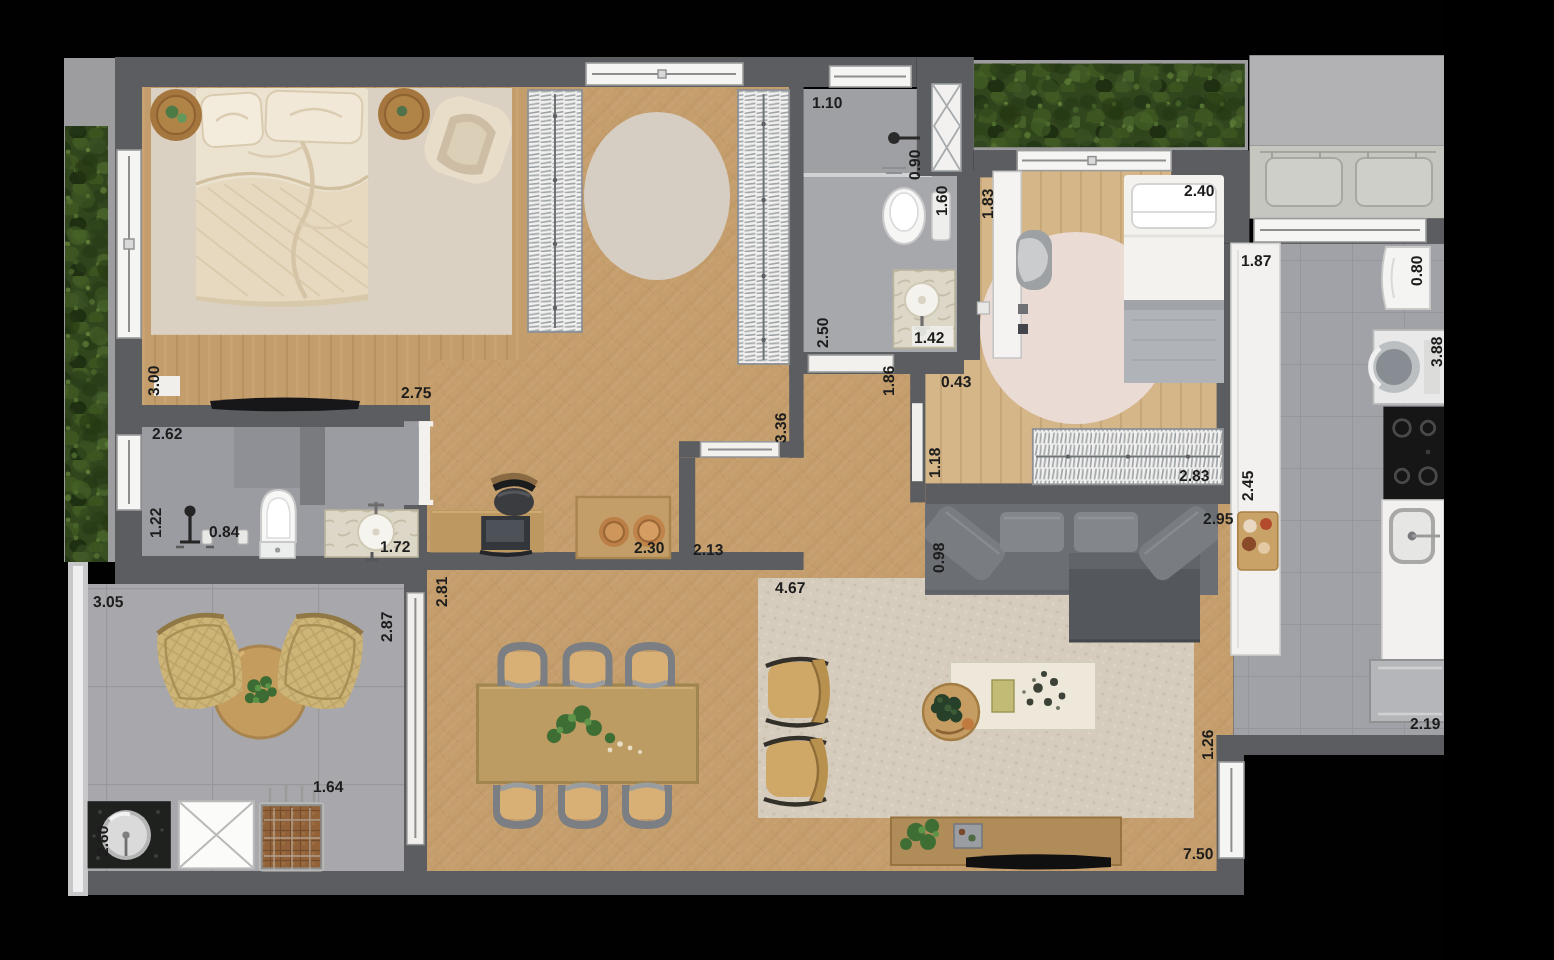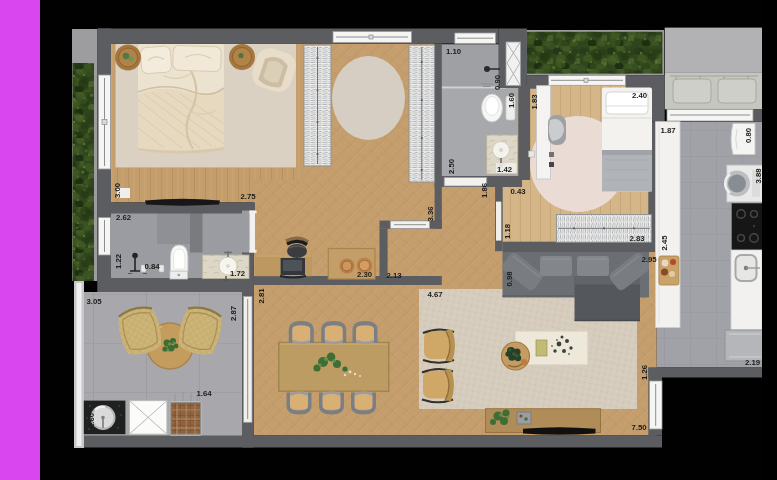--- a/index.html
+++ b/index.html
@@ -1,16 +1,16 @@
 <!DOCTYPE html>
 <html><head>
 <meta charset="utf-8">
 <style>
 html,body{margin:0;padding:0;background:#000;}
-#stage{position:relative;width:722px;height:480px;background:#d946ef;overflow:hidden;padding-left:40px;}
+#stage{position:relative;width:722px;height:480px;background:#14b8a6;overflow:hidden;}
 svg{display:block;}
 text{font-family:"Liberation Sans",sans-serif;fill:#1c1c1c;}
 </style>
 </head>
 <body>
 <div id="stage">
 <svg width="777" height="480" viewBox="0 0 777 480">
 <defs>
 <pattern id="hb" width="14" height="14" patternUnits="userSpaceOnUse">
   <rect width="14" height="14" fill="#c59e6e"></rect>

